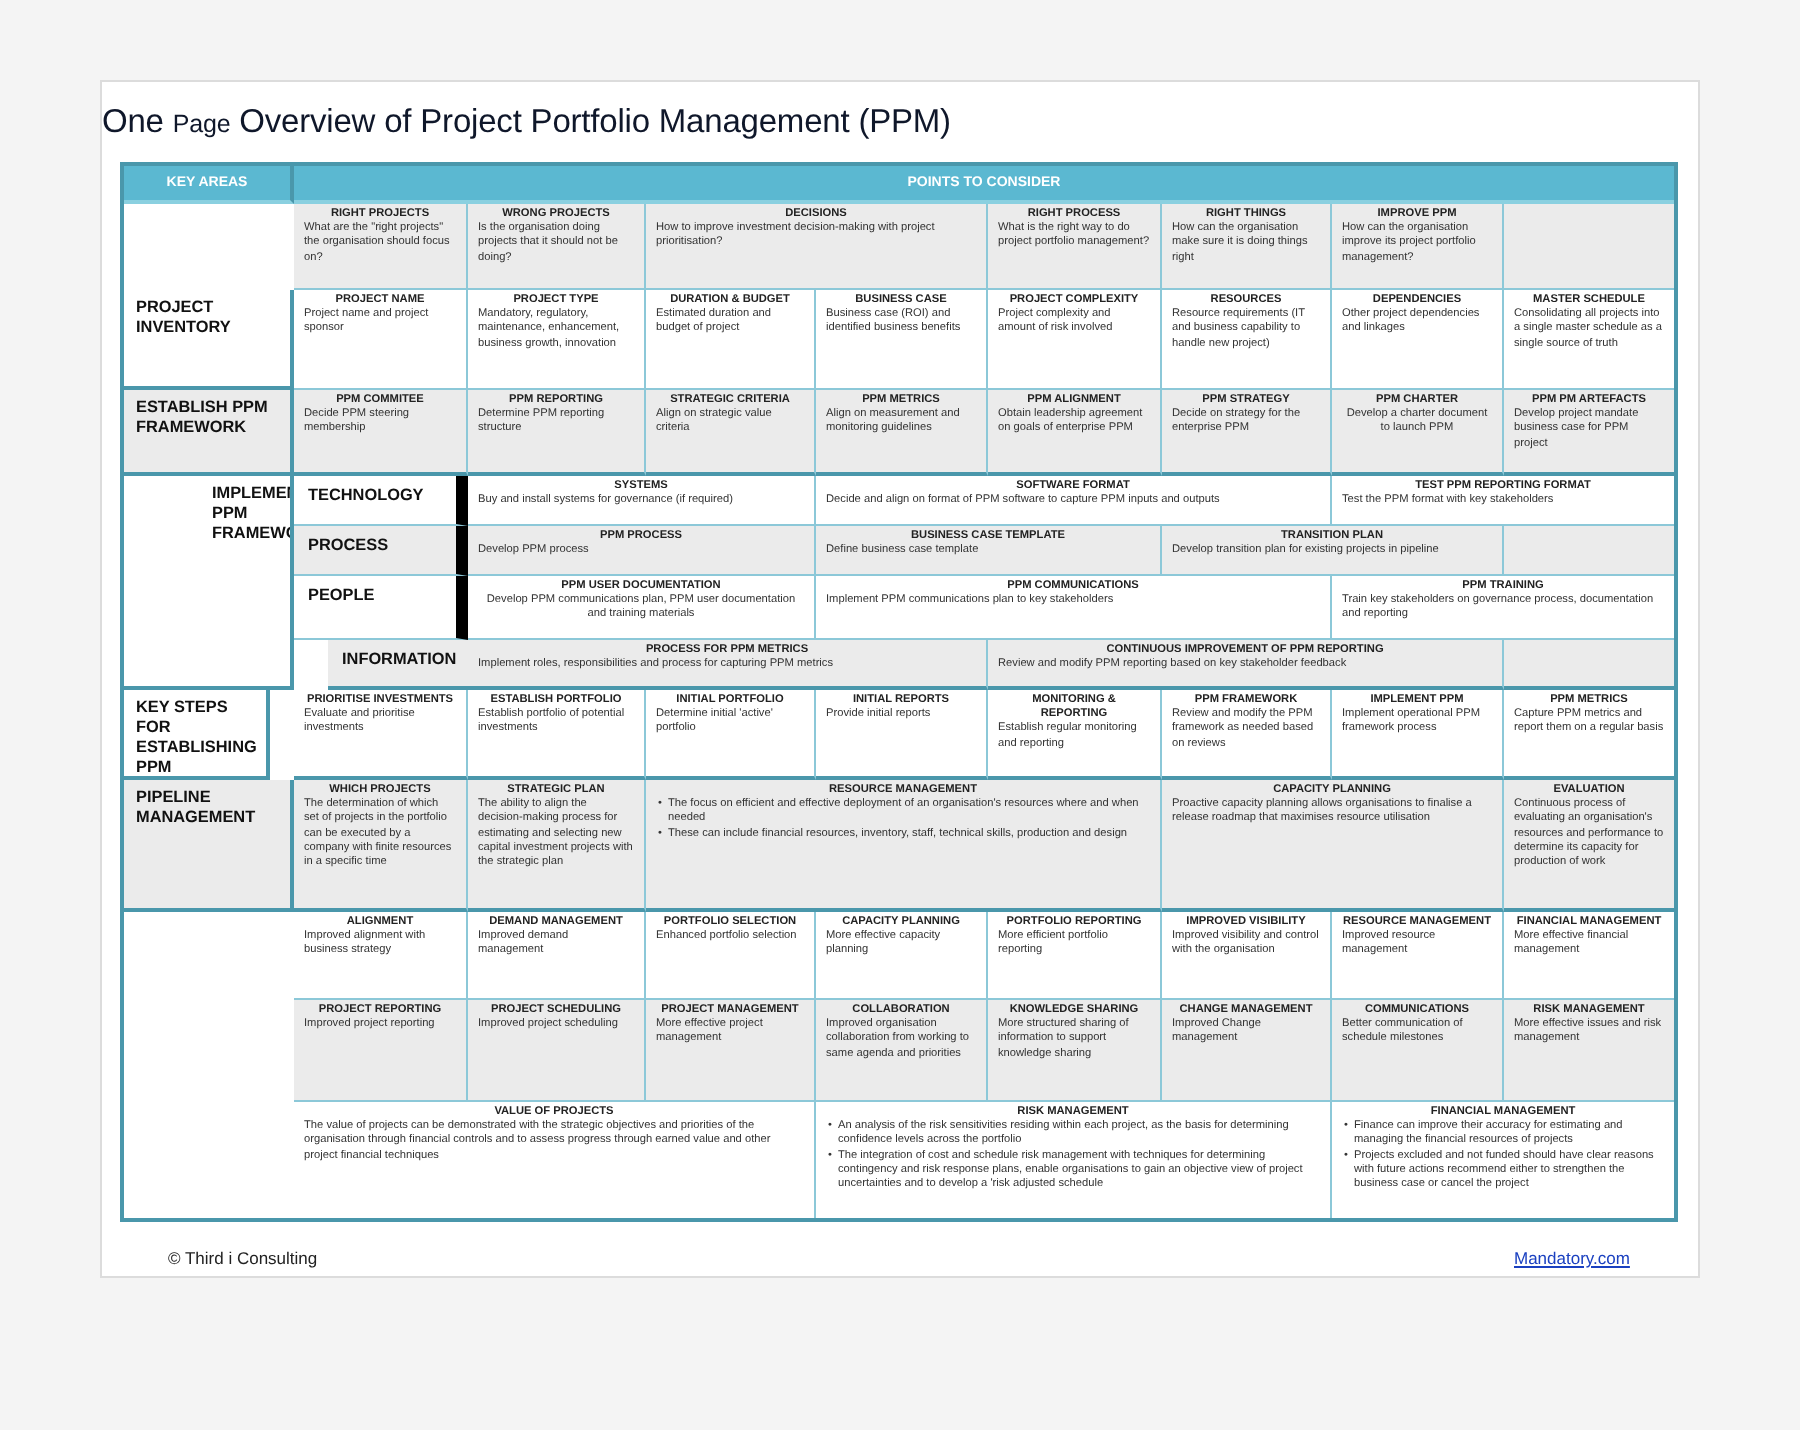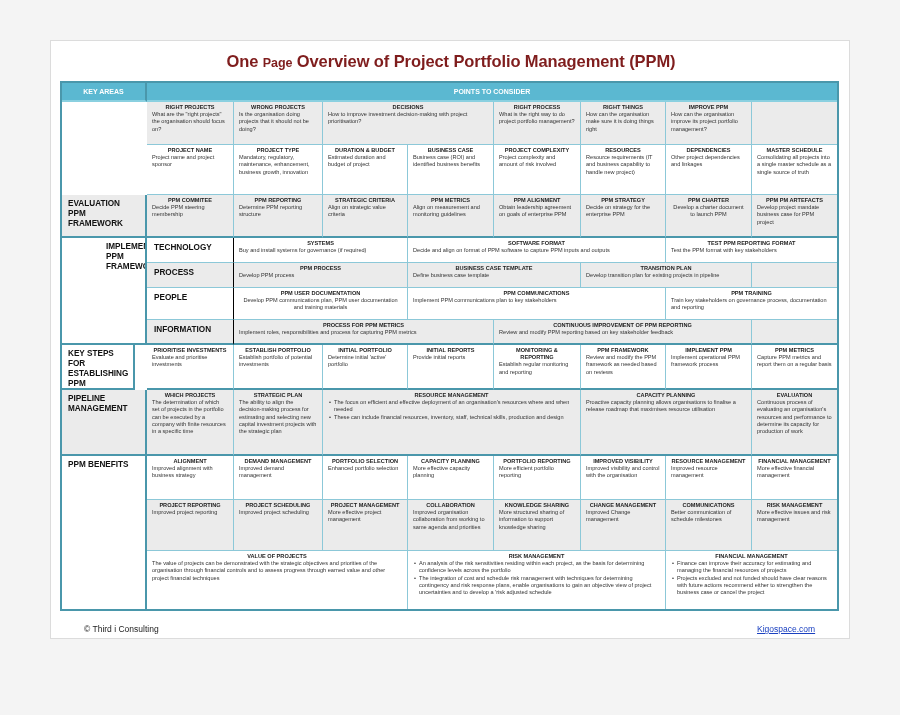--- a/index.html
+++ b/index.html
@@ -3,22 +3,22 @@
 <meta charset="utf-8">
 <style>
   * { box-sizing: border-box; margin: 0; padding: 0; }
   html, body { width: 900px; height: 715px; background: #f4f4f4; overflow: hidden; }
   body { font-family: "Liberation Sans", sans-serif; color: #222; }
   .page {
     position: absolute; left: 50px; top: 40px; width: 800px; height: 599px;
     background: #ffffff; border: 1px solid #dcdcdc;
   }
   .title {
-    position: absolute; left: 0; top: 11px; width: 800px; text-align: center;
-    font-size: 16.5px; font-weight: bold; color: #7f1d1d; letter-spacing: -0.1px;
+    position: absolute; left: 0; top: 11px; width: 800px; 
+    font-size: 16.5px; font-weight: normal; color: #0f172a; letter-spacing: -0.1px;
   }
   .title .small { font-size: 12.5px; }
   .tbl {
     position: absolute; left: 60px; top: 81px; width: 779px; height: 530px;
     border: 2px solid #4a97ab;
   }
   .cell {
     position: absolute; overflow: hidden;
     border-right: 1px solid #8cc8d8; border-bottom: 1px solid #8cc8d8;
     padding: 2px 5px 0 5px; font-size: 5.6px; line-height: 7.2px; color: #333;
@@ -30,39 +30,39 @@
     font-size: 7px; display: flex; align-items: center; justify-content: center;
     border-bottom: 2px solid #8ad0e0;
   }
   .key {
     position: absolute; font-weight: bold; font-size: 8.2px; line-height: 10px;
     padding: 4px 6px; color: #111; border-right: 2px solid #4a97ab;
     border-bottom: 2px solid #4a97ab; overflow: hidden;
   }
   .sub {
     position: absolute; font-weight: bold; font-size: 8.2px; padding: 5px 7px;
-    color: #111; border-right: 1px solid #000000; border-bottom: 1px solid #8cc8d8;
+    color: #111; border-right: 6px solid #000000; border-bottom: 1px solid #8cc8d8;
   }
   .sec-bottom { border-bottom: 2px solid #4a97ab !important; }
   .h { display: block; font-weight: bold; text-align: center; color: #222; font-size: 5.6px; }
   .t { display: block; }
   .tc { display: block; text-align: center; }
   ul.b { list-style: none; }
   ul.b li { padding-left: 6px; text-indent: -5px; }
   ul.b li::before { content: "\2022"; margin-right: 3px; }
   .footer-left { position: absolute; left: 33px; top: 583px; font-size: 8.5px; color: #222; }
   .footer-right { position: absolute; left: 706px; top: 583px; font-size: 8.5px; color: #1a40c0; text-decoration: underline; }
 </style>
 </head>
 <body>
 
 <div class="page">
   <div class="title"><span>One </span><span class="small">Page</span><span> Overview of Project Portfolio Management (PPM)</span></div>
   <div class="footer-left">© Third i Consulting</div>
-  <div class="footer-right">Kigospace.com</div>
+  <div class="footer-right">Mandatory.com</div>
 </div>
 
 <div class="tbl">
 
 </div>
 
 <div id="grid" style="position:absolute;left:0;top:0;width:900px;height:715px;">
 
   <div class="hdr" style="left:62px;top:83px;width:85px;height:19px;border-right:2px solid #4a97ab;">
       <span>KEY AREAS</span>
@@ -90,20 +90,21 @@
   <div class="cell g" style="left:581px;top:102px;width:85px;height:43px;">
       <span class="h">RIGHT THINGS</span>
       <span class="t">How can the organisation make sure it is doing things right</span>
     </div>
   <div class="cell g" style="left:666px;top:102px;width:86px;height:43px;">
       <span class="h">IMPROVE PPM</span>
       <span class="t">How can the organisation improve its project portfolio management?</span>
     </div>
   <div class="cell g" style="left:752px;top:102px;width:85px;height:43px;border-right:none;"></div>
 
+  <div class="key w" style="left:62px;top:145px;width:85px;height:50px;">PROJECT INVENTORY</div>
   <div class="cell w" style="left:147px;top:145px;width:87px;height:50px;">
       <span class="h">PROJECT NAME</span>
       <span class="t">Project name and project sponsor</span>
     </div>
   <div class="cell w" style="left:234px;top:145px;width:89px;height:50px;">
       <span class="h">PROJECT TYPE</span>
       <span class="t">Mandatory, regulatory, maintenance, enhancement, business growth, innovation</span>
     </div>
   <div class="cell w" style="left:323px;top:145px;width:85px;height:50px;">
       <span class="h">DURATION &amp; BUDGET</span>
@@ -123,21 +124,21 @@
     </div>
   <div class="cell w" style="left:666px;top:145px;width:86px;height:50px;">
       <span class="h">DEPENDENCIES</span>
       <span class="t">Other project dependencies and linkages</span>
     </div>
   <div class="cell w" style="left:752px;top:145px;width:85px;height:50px;border-right:none;">
       <span class="h">MASTER SCHEDULE</span>
       <span class="t">Consolidating all projects into a single master schedule as a single source of truth</span>
     </div>
 
-  <div class="key g" style="left:62px;top:195px;width:85px;height:43px;">EVALUATION PPM FRAMEWORK</div>
+  <div class="key g" style="left:62px;top:195px;width:85px;height:43px;">ESTABLISH PPM FRAMEWORK</div>
   <div class="cell g sec-bottom" style="left:147px;top:195px;width:87px;height:43px;">
       <span class="h">PPM COMMITEE</span>
       <span class="t">Decide PPM steering membership</span>
     </div>
   <div class="cell g sec-bottom" style="left:234px;top:195px;width:89px;height:43px;">
       <span class="h">PPM REPORTING</span>
       <span class="t">Determine PPM reporting structure</span>
     </div>
   <div class="cell g sec-bottom" style="left:323px;top:195px;width:85px;height:43px;">
       <span class="h">STRATEGIC CRITERIA</span>
@@ -202,21 +203,21 @@
     </div>
   <div class="cell w" style="left:408px;top:288px;width:258px;height:32px;">
       <span class="h">PPM COMMUNICATIONS</span>
       <span class="t">Implement PPM communications plan to key stakeholders</span>
     </div>
   <div class="cell w" style="left:666px;top:288px;width:171px;height:32px;border-right:none;">
       <span class="h">PPM TRAINING</span>
       <span class="t">Train key stakeholders on governance process, documentation and reporting</span>
     </div>
 
-  <div class="sub g sec-bottom" style="left:147px;top:320px;width:87px;height:25px;">INFORMATION</div>
+  <div class="sub g sec-bottom" style="left:164px;top:320px;width:87px;height:25px;">INFORMATION</div>
   <div class="cell g sec-bottom" style="left:234px;top:320px;width:260px;height:25px;">
       <span class="h">PROCESS FOR PPM METRICS</span>
       <span class="t">Implement roles, responsibilities and process for capturing PPM metrics</span>
     </div>
   <div class="cell g sec-bottom" style="left:494px;top:320px;width:258px;height:25px;">
       <span class="h">CONTINUOUS IMPROVEMENT OF PPM REPORTING</span>
       <span class="t">Review and modify PPM reporting based on key stakeholder feedback</span>
     </div>
   <div class="cell g sec-bottom" style="left:752px;top:320px;width:85px;height:25px;border-right:none;"></div>
 
@@ -272,21 +273,20 @@
     </div>
   <div class="cell g sec-bottom" style="left:581px;top:390px;width:171px;height:66px;">
       <span class="h">CAPACITY PLANNING</span>
       <span class="t">Proactive capacity planning allows organisations to finalise a release roadmap that maximises resource utilisation</span>
     </div>
   <div class="cell g sec-bottom" style="left:752px;top:390px;width:85px;height:66px;border-right:none;">
       <span class="h">EVALUATION</span>
       <span class="t">Continuous process of evaluating an organisation's resources and performance to determine its capacity for production of work</span>
     </div>
 
-  <div class="key w" style="left:62px;top:456px;width:85px;height:153px;border-bottom:none;">PPM BENEFITS</div>
 
   <div class="cell w" style="left:147px;top:456px;width:87px;height:44px;">
       <span class="h">ALIGNMENT</span>
       <span class="t">Improved alignment with business strategy</span>
     </div>
   <div class="cell w" style="left:234px;top:456px;width:89px;height:44px;">
       <span class="h">DEMAND MANAGEMENT</span>
       <span class="t">Improved demand management</span>
     </div>
   <div class="cell w" style="left:323px;top:456px;width:85px;height:44px;">

